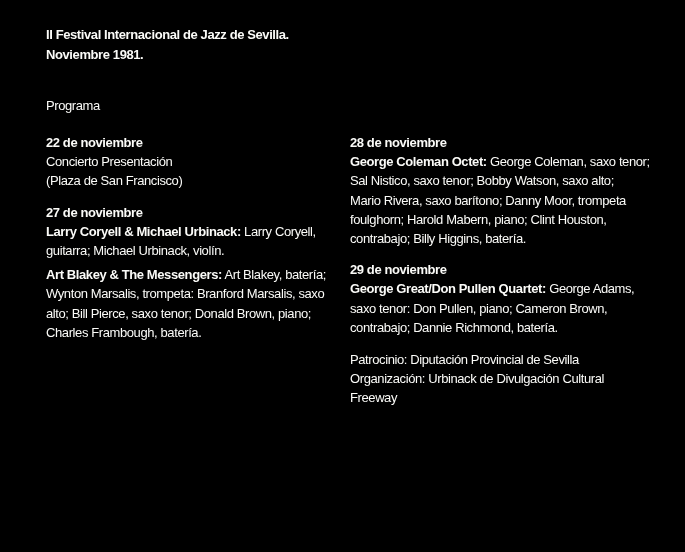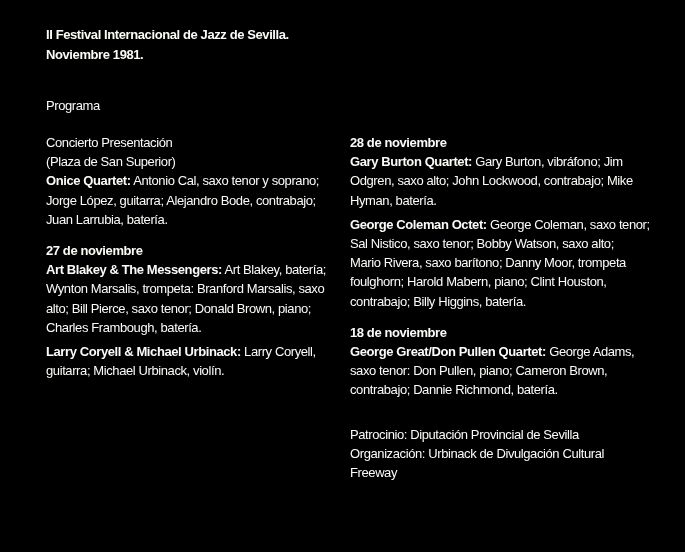--- a/index.html
+++ b/index.html
@@ -61,70 +61,65 @@
   p.act + p.act {
     margin-top: 5px;
   }
   .act-name {
     font-weight: 700;
   }
   .act-personnel {
     font-weight: 400;
   }
   .credits {
-    margin-top: 25px;
+    margin-top: 13px;
   }
   .credit-line {
     font-weight: 400;
     white-space: nowrap;
   }
 </style>
 </head>
 <body>
 
 <header class="masthead">
   <div>II Festival Internacional de Jazz de Sevilla.</div>
   <div>Noviembre 1981.</div>
 </header>
 
 <div class="programa">Programa</div>
 
 <section class="col col-left">
   <div class="date-block">
+    <div class="date-heading">22 de noviembre</div>
     <div class="note">Concierto Presentación</div>
-    <div class="note">(Plaza de San Superior)</div>
-    <p class="act"><b class="act-name">Onice Quartet:</b> <span class="act-personnel">Antonio Cal, saxo tenor y soprano;
-Jorge López, guitarra; Alejandro Bode, contrabajo;
-Juan Larrubia, batería.</span></p>
+    <div class="note">(Plaza de San Francisco)</div>
   </div>
   <div class="date-block">
     <div class="date-heading">27 de noviembre</div>
+    <p class="act"><b class="act-name">Larry Coryell &amp; Michael Urbinack:</b> <span class="act-personnel">Larry Coryell,
+guitarra; Michael Urbinack, violín.</span></p>
     <p class="act"><b class="act-name">Art Blakey &amp; The Messengers:</b> <span class="act-personnel">Art Blakey, batería;
 Wynton Marsalis, trompeta: Branford Marsalis, saxo
 alto; Bill Pierce, saxo tenor; Donald Brown, piano;
 Charles Frambough, batería.</span></p>
-    <p class="act"><b class="act-name">Larry Coryell &amp; Michael Urbinack:</b> <span class="act-personnel">Larry Coryell,
-guitarra; Michael Urbinack, violín.</span></p>
   </div>
 </section>
 
 <section class="col col-right">
   <div class="date-block">
     <div class="date-heading">28 de noviembre</div>
-    <p class="act"><b class="act-name">Gary Burton Quartet:</b> <span class="act-personnel">Gary Burton, vibráfono; Jim
-Odgren, saxo alto; John Lockwood, contrabajo; Mike
-Hyman, batería.</span></p>
     <p class="act"><b class="act-name">George Coleman Octet:</b> <span class="act-personnel">George Coleman, saxo tenor;
 Sal Nistico, saxo tenor; Bobby Watson, saxo alto;
 Mario Rivera, saxo barítono; Danny Moor, trompeta
 foulghorn; Harold Mabern, piano; Clint Houston,
 contrabajo; Billy Higgins, batería.</span></p>
   </div>
   <div class="date-block">
-    <div class="date-heading">18 de noviembre</div>
+    <div class="date-heading">29 de noviembre</div>
     <p class="act"><b class="act-name">George Great/Don Pullen Quartet:</b> <span class="act-personnel">George Adams,
 saxo tenor: Don Pullen, piano; Cameron Brown,
 contrabajo; Dannie Richmond, batería.</span></p>
   </div>
   <footer class="credits">
     <div class="credit-line">Patrocinio: Diputación Provincial de Sevilla</div>
     <div class="credit-line">Organización: Urbinack de Divulgación Cultural</div>
     <div class="credit-line">Freeway</div>
   </footer>
 </section>

